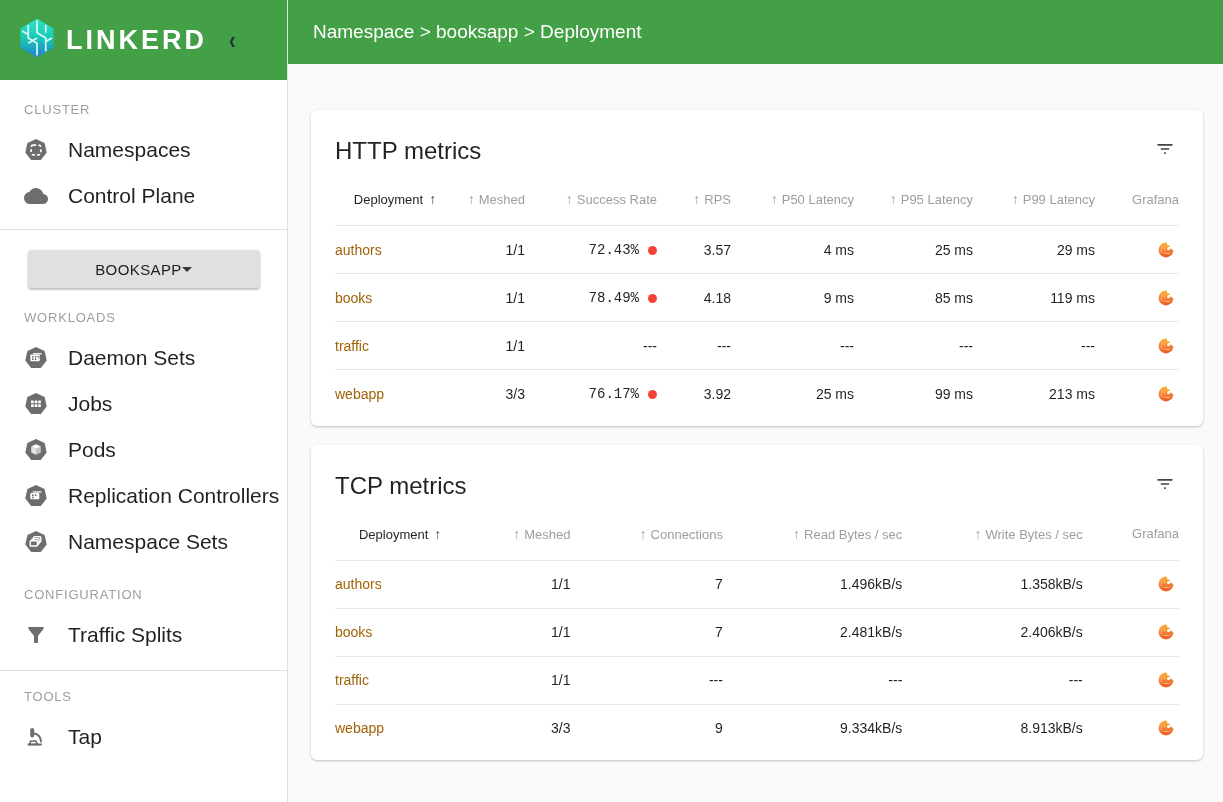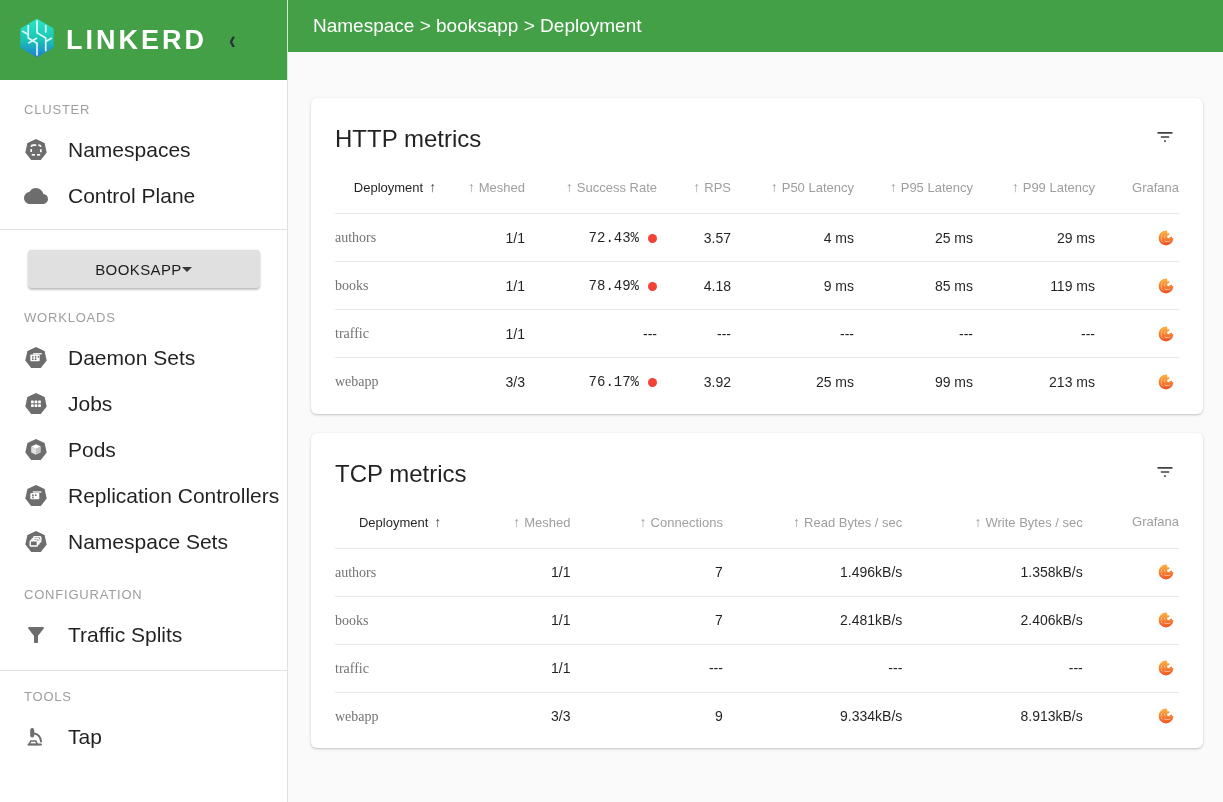--- a/index.html
+++ b/index.html
@@ -27,39 +27,39 @@
   .divider.d2 { margin-top:12px; }
   .ns-button { margin:20px auto 0; width:232px; height:38px; background:#e0e0e0; border:none;
     border-radius:4px; display:flex; align-items:center; justify-content:center; 
     font-family:inherit; font-size:15px; font-weight:500; letter-spacing:.4px; color:rgba(0,0,0,.87);
     box-shadow:0 2px 2px rgba(0,0,0,.22), 0 0 2px rgba(0,0,0,.12); cursor:pointer; }
   .caret-down { width:0; height:0; border-left:5px solid transparent; border-right:5px solid transparent;
     border-top:5px solid rgba(0,0,0,.75); }
 
   
   .main { flex:1; display:flex; flex-direction:column; }
-  .topbar { height:52px; background:#43A047; display:flex; align-items:center; padding-left:25px; flex:none; }
+  .topbar { height:64px; background:#43A047; display:flex; align-items:center; padding-left:25px; flex:none; }
   .breadcrumb { color:#fff; font-size:19px; }
   .content { flex:1; background:#fafafa; padding:46px 20px 8px 23px; overflow:hidden; }
   .card { width:892px; background:#fff; border-radius:6px; padding:0 24px 8px;
     box-shadow:0 1px 3px rgba(0,0,0,.14), 0 1px 2px rgba(0,0,0,.10); margin-bottom:19px; }
   .card-header { display:flex; justify-content:space-between; align-items:center; padding-top:25px; }
   .card-title { font-size:24px; font-weight:400; color:rgba(0,0,0,.87); }
   .filter-btn { cursor:pointer; padding:4px; }
 
   table { width:100%; border-collapse:collapse; margin-top:8px; table-layout:fixed; }
   th { font-size:13px; font-weight:400; color:#9e9e9e; padding:16px 0 18px; white-space:nowrap;
     text-align:right; cursor:pointer; }
   th.first { text-align:center; color:rgba(0,0,0,.87); }
   th .arr { font-size:14px; margin-right:4px; color:#9e9e9e; }
   th.first .arr { color:rgba(0,0,0,.75); margin-right:0; margin-left:6px; }
   tbody tr { border-top:1px solid #e8e8e8; }
   td { height:48px; font-size:14px; text-align:right; white-space:nowrap; }
   td.first { text-align:left; }
-  td.first a { color:#737373; text-decoration:none; cursor:pointer;font-family:Liberation Serif, serif; }
+  td.first a { color:#a16207; text-decoration:none; cursor:pointer; }
   .sr-wrap { display:inline-flex; align-items:center;font-family:Liberation Mono, monospace; }
   .dot { width:9px; height:9px; border-radius:50%; background:#F44336; margin-left:9px; display:inline-block; }
   td.graf { text-align:right; padding-right:4px; }
   td.graf svg { vertical-align:middle; cursor:pointer; }
 
   
   .gicon { fill:#6d6d6d; }
 </style>
 </head>
 <body>

